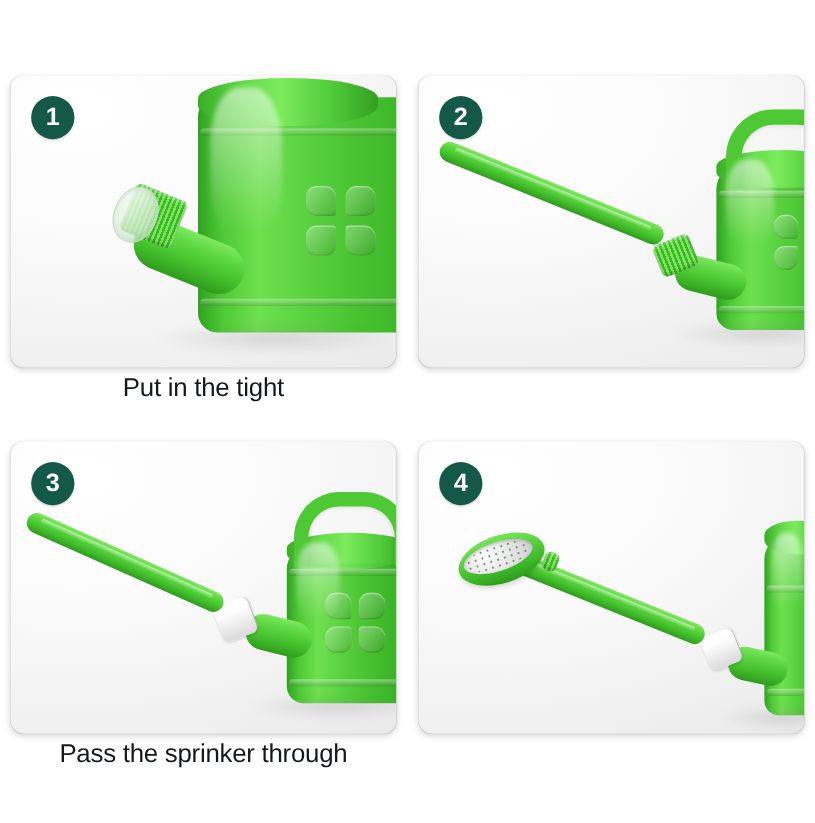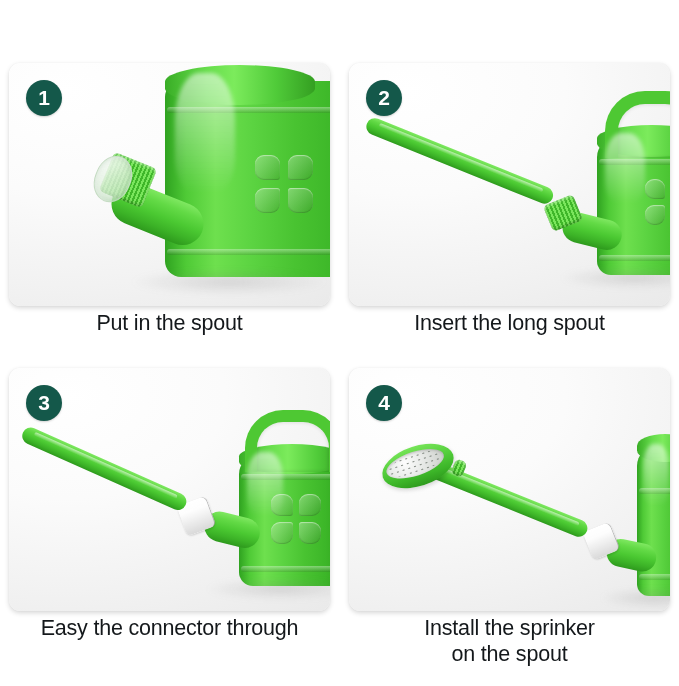--- a/index.html
+++ b/index.html
@@ -291,21 +291,21 @@
 
           <div class="threads" style="left:96px; top:96px; width:46px; height:42px; transform:rotate(22deg);"></div>
 
           <div class="filter-cup" style="left:86px; top:92px; width:34px; height:46px; transform:rotate(22deg);"></div>
 
           <div class="soft-shadow" style="left:120px; top:206px; width:200px; height:26px;"></div>
         </div>
         <div class="badge">1</div>
       </div>
       <div class="caption">
-        <span>Put in the spout</span>
+        <span>Put in the tight</span>
       </div>
     </div>
 
     <div class="step col-right row-top">
       <div class="photo">
         <div class="photo-inner">
 
           <div class="can-body" style="left:248px; top:76px; width:120px; height:136px; border-radius:18px 0 0 14px;"></div>
           <div class="can-top-rim" style="left:248px; top:62px; width:110px; height:32px;"></div>
           <div class="can-band" style="left:250px; top:96px; width:116px;"></div>
@@ -321,23 +321,20 @@
 
           <div class="threads" style="left:198px; top:136px; width:32px; height:28px; transform:rotate(-22deg);"></div>
 
           <div class="spout" style="left:18px; top:52px; width:200px; transform:rotate(22deg);">
             <div class="spout-highlight"></div>
           </div>
 
           <div class="soft-shadow" style="left:210px; top:204px; width:150px; height:22px;"></div>
         </div>
         <div class="badge">2</div>
-      </div>
-      <div class="caption">
-        <span>Insert the long spout</span>
       </div>
     </div>
 
     <div class="step col-left row-bottom">
       <div class="photo">
         <div class="photo-inner">
 
           <div class="can-body" style="left:230px; top:88px; width:106px; height:130px; border-radius:18px 18px 14px 14px;"></div>
           <div class="can-top-rim" style="left:230px; top:76px; width:106px; height:30px;"></div>
           <div class="can-band" style="left:232px; top:106px; width:102px;"></div>
@@ -357,21 +354,21 @@
 
           <div class="spout" style="left:14px; top:56px; width:178px; transform:rotate(24deg);">
             <div class="spout-highlight"></div>
           </div>
 
           <div class="soft-shadow" style="left:196px; top:210px; width:150px; height:22px;"></div>
         </div>
         <div class="badge">3</div>
       </div>
       <div class="caption">
-        <span>Easy the connector through</span>
+        <span>Pass the sprinker through</span>
       </div>
     </div>
 
     <div class="step col-right row-bottom">
       <div class="photo">
         <div class="photo-inner">
 
           <div class="can-body" style="left:288px; top:78px; width:60px; height:150px; border-radius:20px 0 0 12px;"></div>
           <div class="can-top-rim" style="left:288px; top:66px; width:56px; height:28px;"></div>
           <div class="can-band" style="left:290px; top:120px; width:58px;"></div>
@@ -392,20 +389,16 @@
             <div class="rose-rim"></div>
             <div class="rose-face">
               <div class="rose-holes"></div>
             </div>
           </div>
 
           <div class="soft-shadow" style="left:250px; top:220px; width:110px; height:20px;"></div>
         </div>
         <div class="badge">4</div>
       </div>
-      <div class="caption">
-        <span>Install the sprinker</span>
-        <span class="line2">on the spout</span>
-      </div>
     </div>
 
   </div>
 </div>
 
 </body></html>

